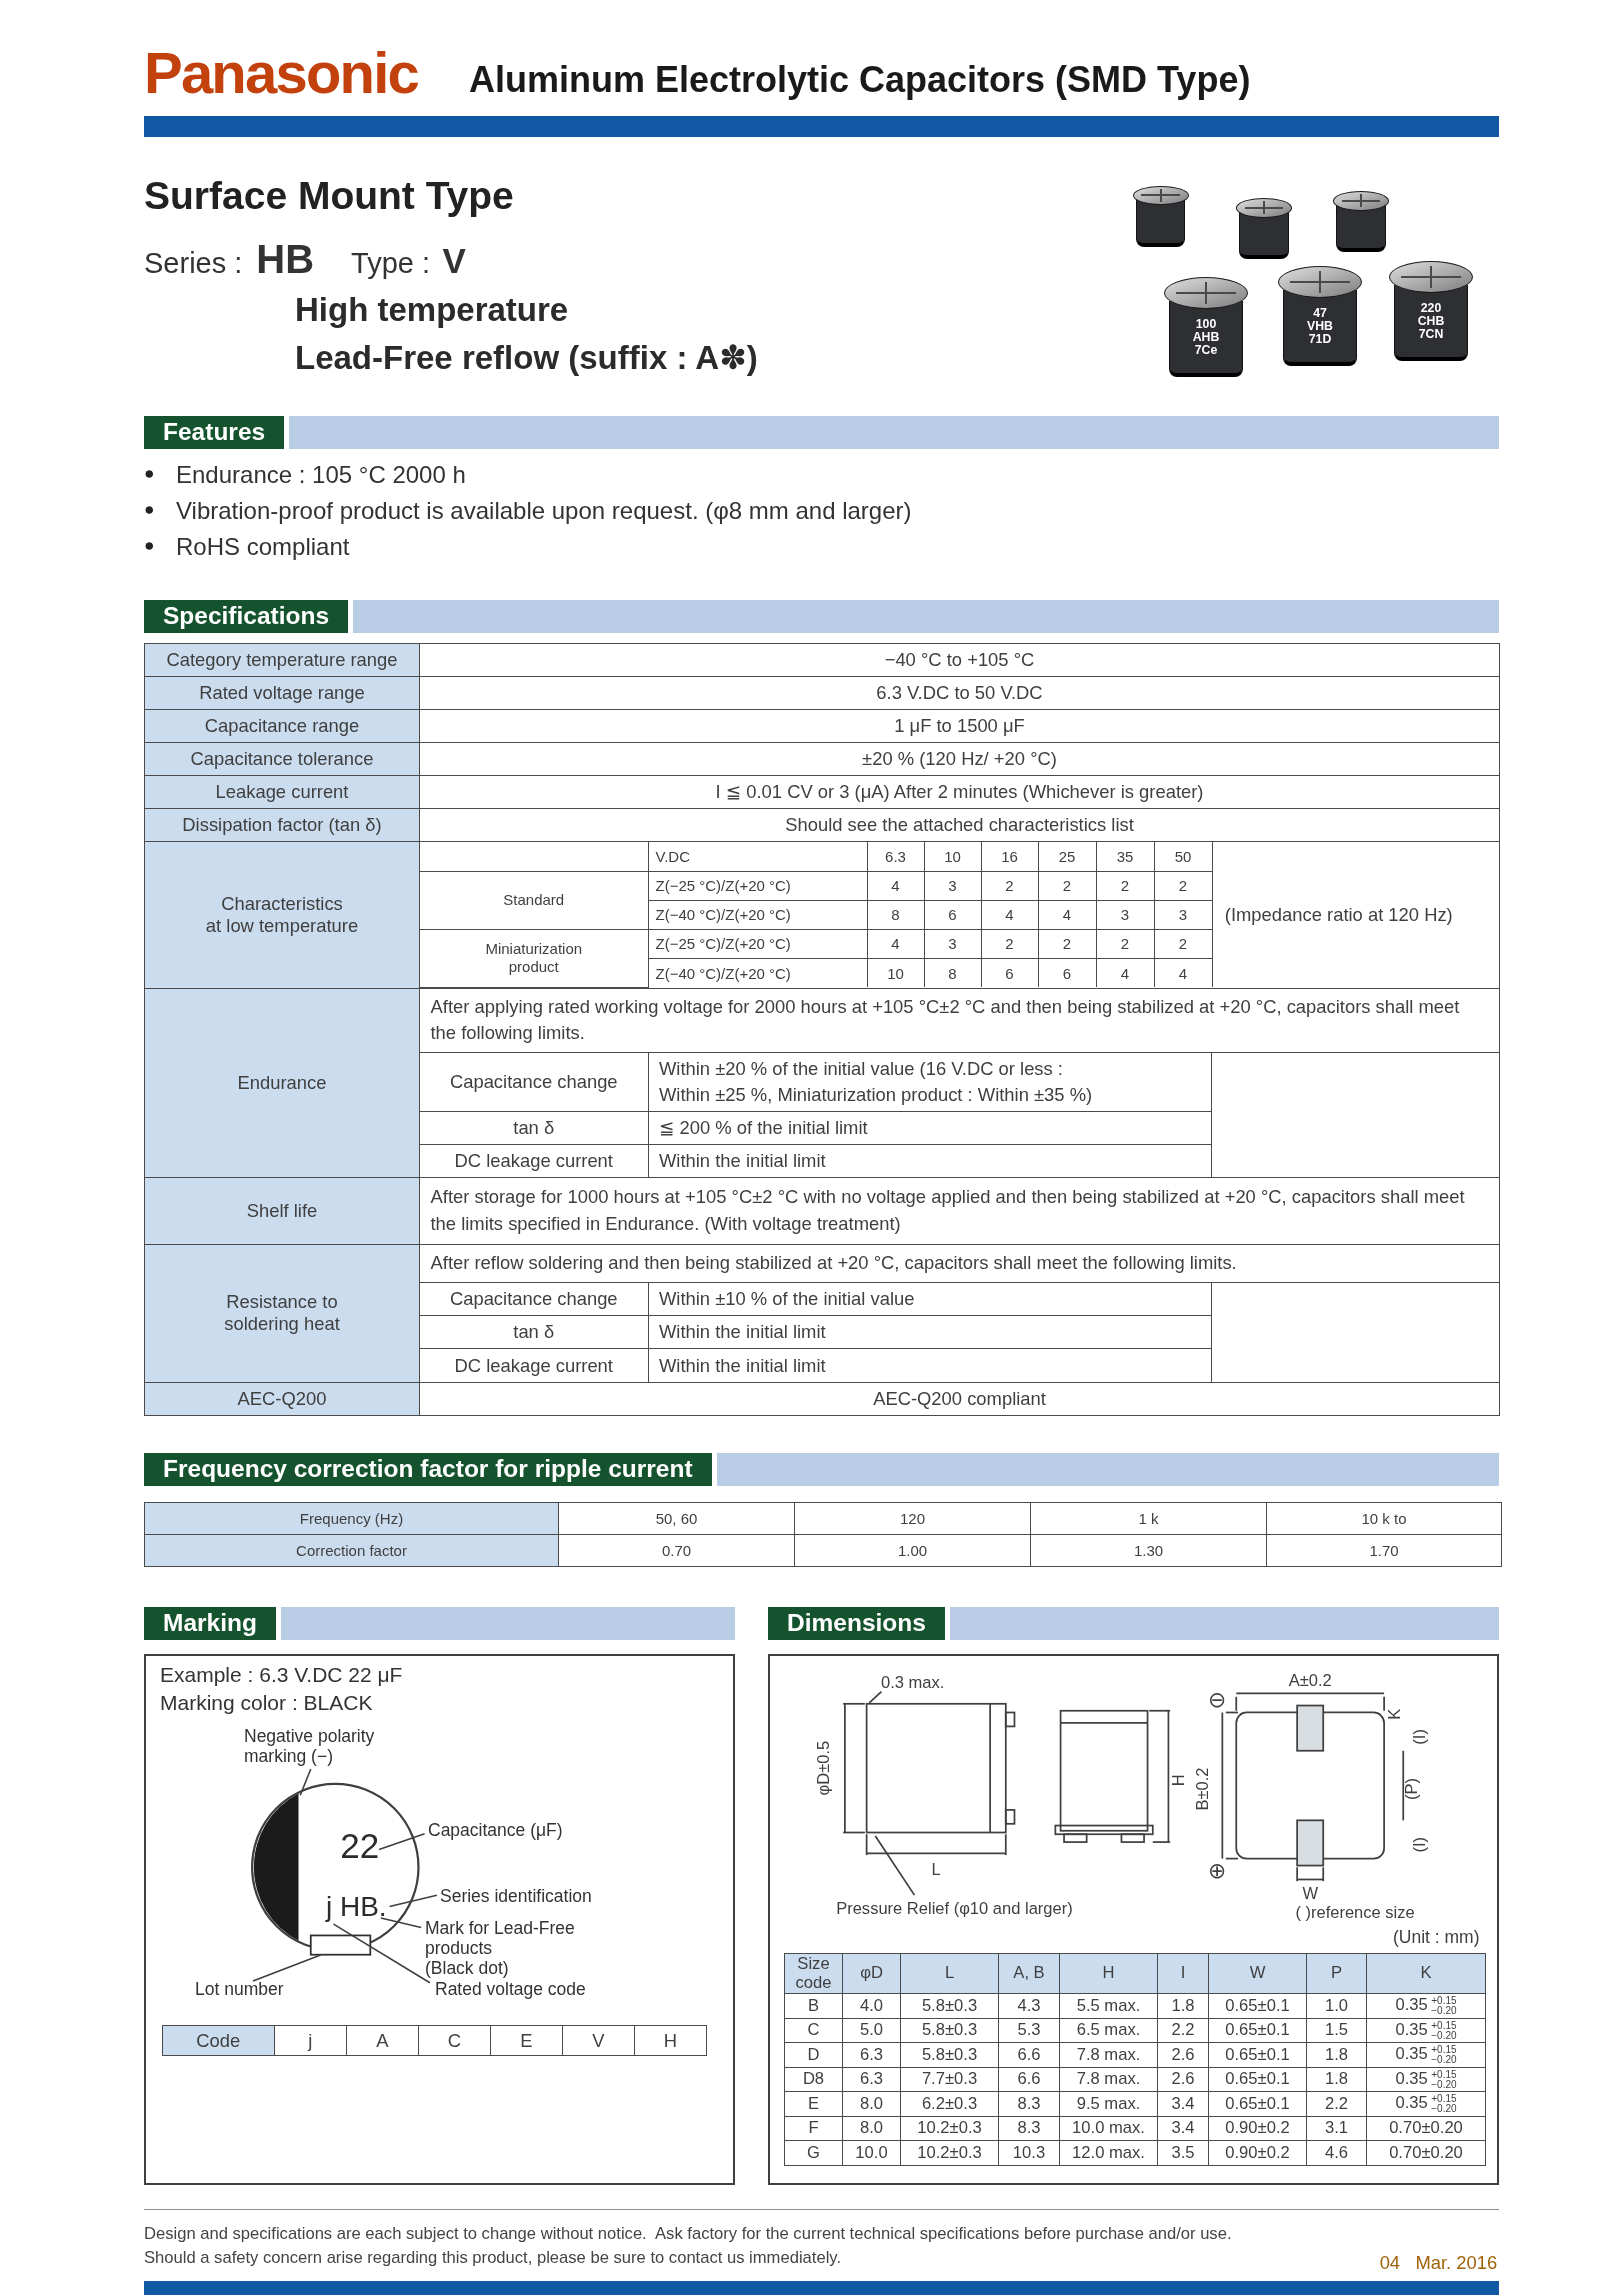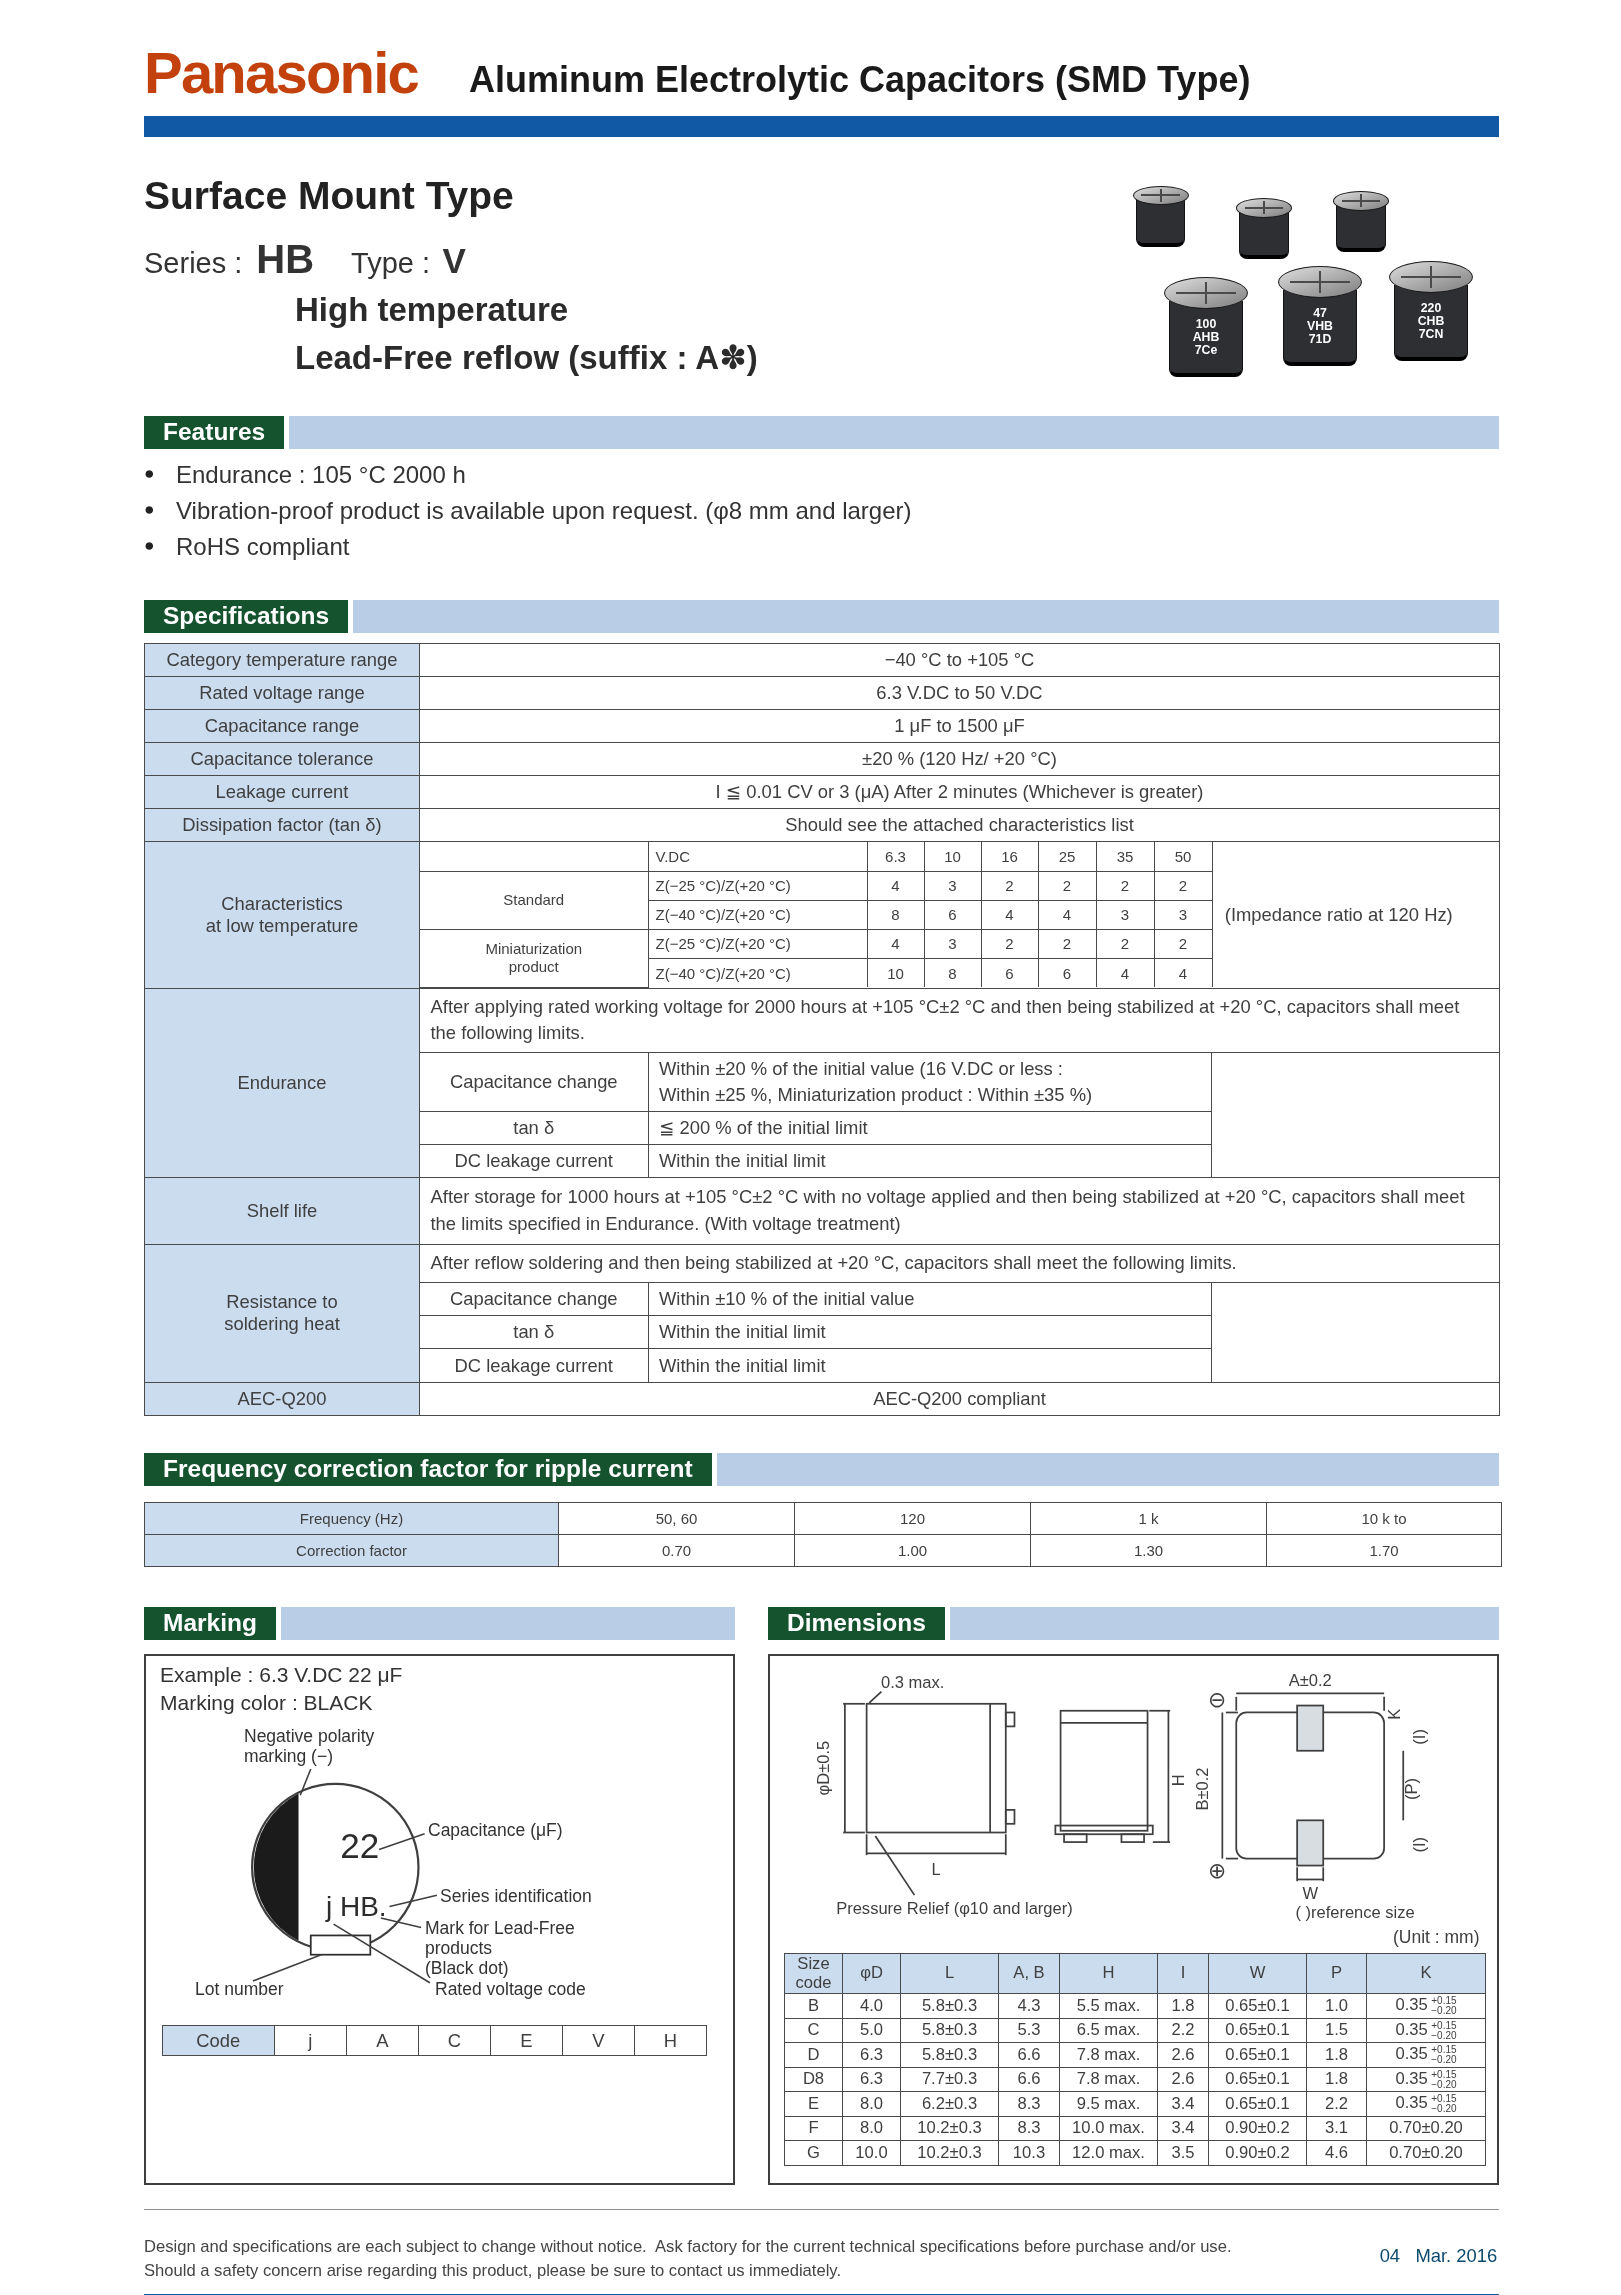--- a/index.html
+++ b/index.html
@@ -99,23 +99,23 @@
   .dim-text text{font-size:19px}
   .dim-text .big{font-size:25px}
   .unit-note{text-align:right;font-size:17.5px;margin:0 3.5px 5.3px 0}
   .dim-table{width:701px}
   .dim-table th,.dim-table td{border:1.8px solid #4a4a4a;text-align:center;font-size:16.6px}
   .dim-table th{background:#cbdcee;font-weight:normal;height:40px;line-height:18.4px}
   .dim-table td{height:24.5px}
   .stack{display:inline-flex;flex-direction:column;font-size:10px;line-height:10px;margin-left:3.5px;vertical-align:middle;text-align:left}
 
   
-  .footer{margin-top:24.5px;border-top:1.8px solid #8d8d8d;padding-top:25px;position:relative}
+  .footer{margin-top:24.5px;border-top:1.8px solid #8d8d8d;padding-top:12px;position:relative}
   .footer-line{font-size:16.6px;line-height:24px;white-space:pre-wrap;color:#444}
-  .page-num{position:absolute;right:1.8px;top:35px;font-size:18.4px;white-space:pre;color:#0c4a6e}
+  .page-num{position:absolute;right:1.8px;top:42px;font-size:18.4px;white-space:pre;color:#a16207}
   .bottom-bar{height:23px;background:#1259a5;margin-top:10.5px}
 </style>
 </head>
 <body>
 
 <div class="page">
   <div class="content">
 
     <div class="header-row">
       <div class="brand">Panasonic</div>

